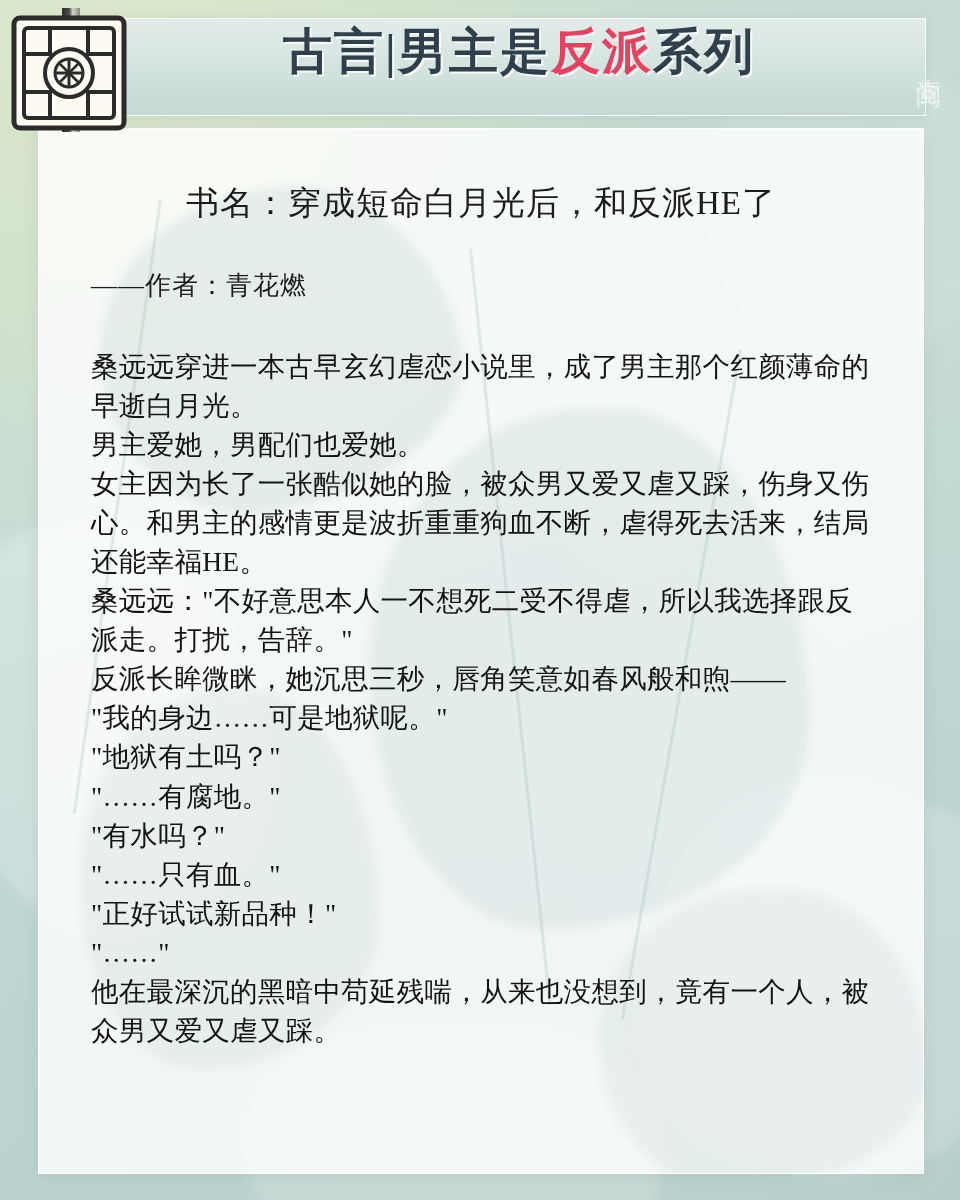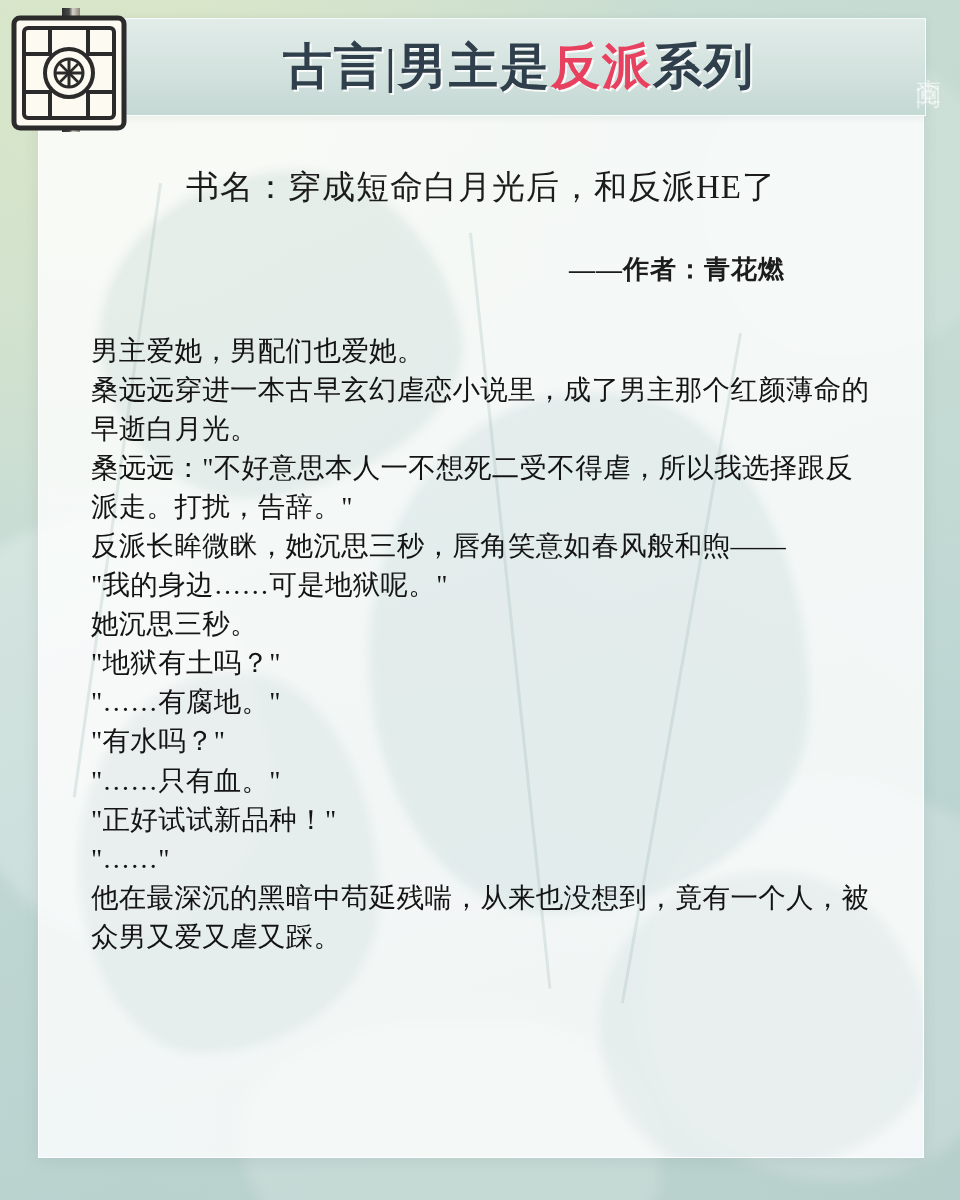--- a/index.html
+++ b/index.html
@@ -36,21 +36,21 @@
   }
   .bg-b1 { left: -60px;  top: 520px;  width: 320px; height: 420px; transform: rotate(-16deg); }
   .bg-b2 { left: 640px;  top: 780px;  width: 380px; height: 400px; transform: rotate(22deg); background: rgba(255,255,255,0.18); }
   .bg-b3 { left: 240px;  top: 1020px; width: 420px; height: 260px; background: rgba(255,255,255,0.16); }
   .bg-b4 { left: 700px;  top: 60px;   width: 300px; height: 300px; background: rgba(255,255,255,0.12); }
 
   
   .card {
     position: absolute;
     left: 38px;
-    top: 112px;
+    top: 128px;
     width: 884px;
     height: 1044px;
     background: rgba(255,255,255,0.80);
     border: 1px solid rgba(255,255,255,0.9);
     box-shadow: 0 2px 14px rgba(80,110,105,0.12);
     overflow: hidden;
   }
   
   .card-flora {
     position: absolute;
@@ -81,21 +81,20 @@
   .banner {
     position: absolute;
     left: 112px;
     top: 18px;
     width: 812px;
     height: 96px;
     background: linear-gradient(180deg, #e2ece9 0%, #d3e2de 55%, #c4d8d4 100%);
     border: 1px solid rgba(255,255,255,0.85);
     box-shadow: 0 1px 8px rgba(70,100,95,0.10);
     display: flex;
-    align-items: center;
     justify-content: center;
     z-index: 5;
   }
   .banner-title {
     font-family: "Liberation Serif", serif;
     font-size: 49px;
     font-weight: bold;
     letter-spacing: 2px;
     white-space: nowrap;
     color: #2f3f4c;
@@ -142,24 +141,23 @@
     font-size: 33px;
     color: #1c1c1c;
     text-align: center;
     letter-spacing: 1px;
     margin: 4px 0 0 0;
   }
   .author-line {
     font-family: "Liberation Serif", serif;
     font-size: 26px;
     color: #1c1c1c;
-    text-align: right;
+    text-align: left;
     margin: 42px 86px 0 0;
     letter-spacing: 1px;
-    font-weight: bold;
   }
   .body-text {
     font-family: "Liberation Serif", serif;
     font-size: 27.5px;
     line-height: 1.42;
     color: #141414;
     margin: 44px 0 0 0;
     letter-spacing: 0.3px;
   }
   .body-text p {
@@ -183,26 +181,26 @@
     <div class="card-flora cf3"></div>
     <div class="card-flora cf4"></div>
     <div class="cf-stem cs1"></div>
     <div class="cf-stem cs2"></div>
     <div class="cf-stem cs3"></div>
 
     <div class="card-inner">
       <div class="book-title">书名：穿成短命白月光后，和反派HE了</div>
       <div class="author-line">——作者：青花燃</div>
       <div class="body-text" id="body-text">
+          <p>桑远远穿进一本古早玄幻虐恋小说里，成了男主那个红颜薄命的早逝白月光。</p>
           <p>男主爱她，男配们也爱她。</p>
-          <p>桑远远穿进一本古早玄幻虐恋小说里，成了男主那个红颜薄命的早逝白月光。</p>
+          <p>女主因为长了一张酷似她的脸，被众男又爱又虐又踩，伤身又伤心。和男主的感情更是波折重重狗血不断，虐得死去活来，结局还能幸福HE。</p>
           <p>桑远远："不好意思本人一不想死二受不得虐，所以我选择跟反派走。打扰，告辞。"</p>
           <p>反派长眸微眯，她沉思三秒，唇角笑意如春风般和煦——</p>
           <p>"我的身边……可是地狱呢。"</p>
-          <p>她沉思三秒。</p>
           <p>"地狱有土吗？"</p>
           <p>"……有腐地。"</p>
           <p>"有水吗？"</p>
           <p>"……只有血。"</p>
           <p>"正好试试新品种！"</p>
           <p>"……"</p>
           <p>他在最深沉的黑暗中苟延残喘，从来也没想到，竟有一个人，被众男又爱又虐又踩。</p>
         </div>
     </div>
   </div>

